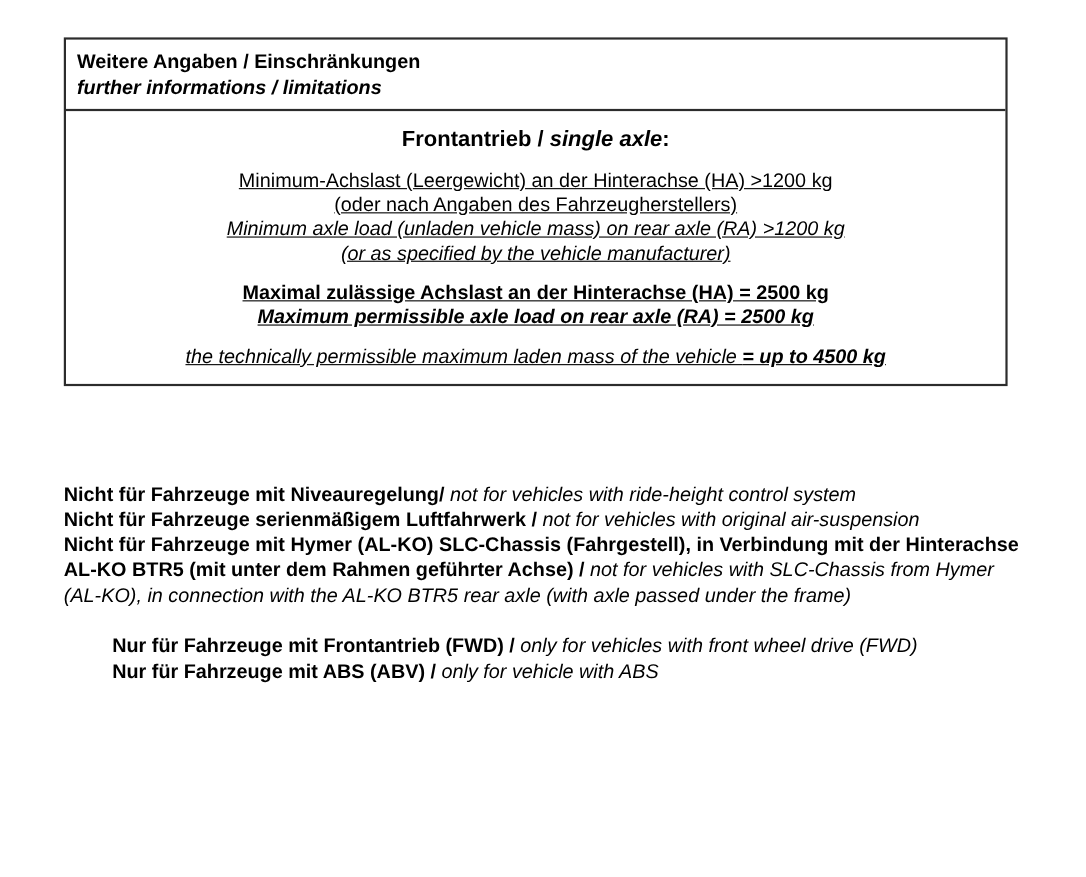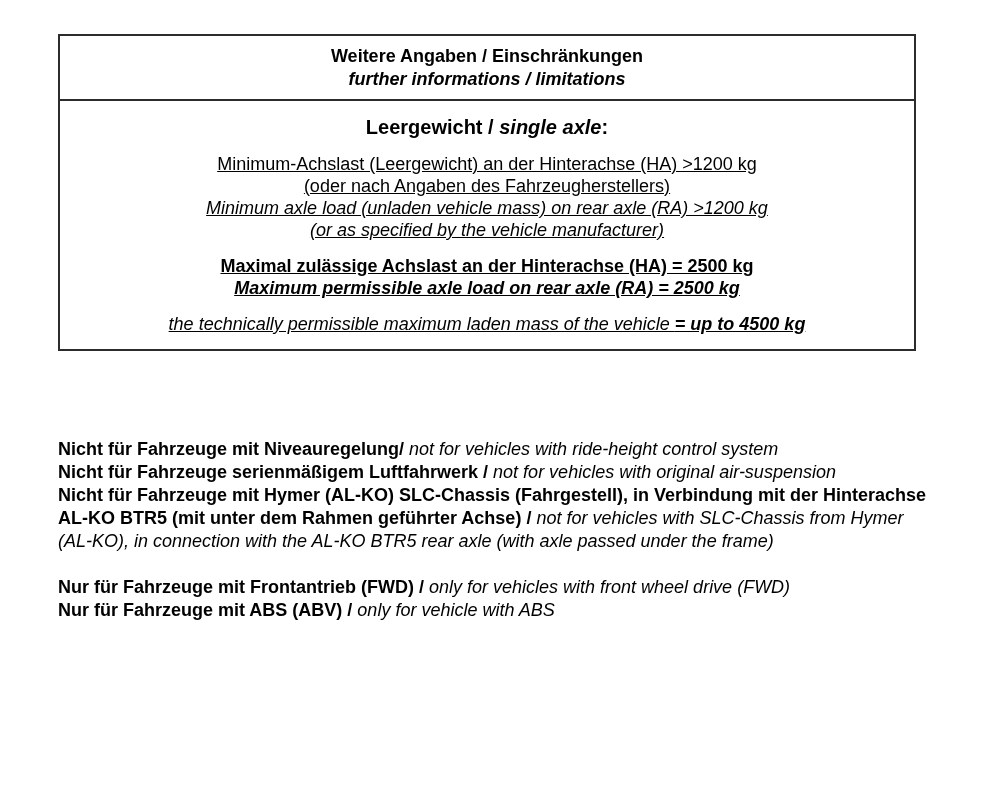--- a/index.html
+++ b/index.html
@@ -20,21 +20,21 @@
   .info-table {
     position: absolute;
     left: 58px;
     top: 34px;
     width: 858px;
     border: 2px solid #2c2c2c;
     background: #ffffff;
   }
   .info-table-header {
     border-bottom: 2px solid #2c2c2c;
-    text-align: center;
+    text-align: left;
     padding: 9px 10px 8px 10px;
   }
   .info-table-header .line { font-size: 18px; line-height: 23px; }
   .info-table-body {
     text-align: center;
     padding: 13px 14px 14px 14px;
     font-size: 18px;
     line-height: 22px;
   }
   .axle-heading { font-size: 20px; line-height: 24px; margin-top: 1px; }
@@ -44,33 +44,33 @@
   
   .restrictions {
     position: absolute;
     left: 58px;
     top: 438px;
     width: 874px;
     font-size: 18px;
     line-height: 23px;
   }
   .restrictions p { margin: 0; }
-  .only-group { margin-top: 23px; }
+  .only-group { margin-top: 23px; margin-left: 44px; }
   .footnote { margin-top: 45px; font-size: 18px; }
 </style>
 </head>
 <body>
 
 <div class="info-table">
   <div class="info-table-header">
     <div class="line b">Weitere Angaben / Einschränkungen</div>
     <div class="line bi">further informations / limitations</div>
   </div>
   <div class="info-table-body">
-    <div class="axle-heading"><span class="b">Leergewicht / </span><span class="bi">single axle</span><span class="b">:</span></div>
+    <div class="axle-heading"><span class="b">Frontantrieb / </span><span class="bi">single axle</span><span class="b">:</span></div>
 
     <div class="block">
       <p>Minimum-Achslast (Leergewicht) an der Hinterachse (HA) &gt;1200 kg</p>
       <p>(oder nach Angaben des Fahrzeugherstellers)</p>
       <p class="i">Minimum axle load (unladen vehicle mass) on rear axle (RA) &gt;1200 kg</p>
       <p class="i">(or as specified by the vehicle manufacturer)</p>
     </div>
 
     <div class="block">
       <p class="b">Maximal zulässige Achslast an der Hinterachse (HA) = 2500 kg</p>

